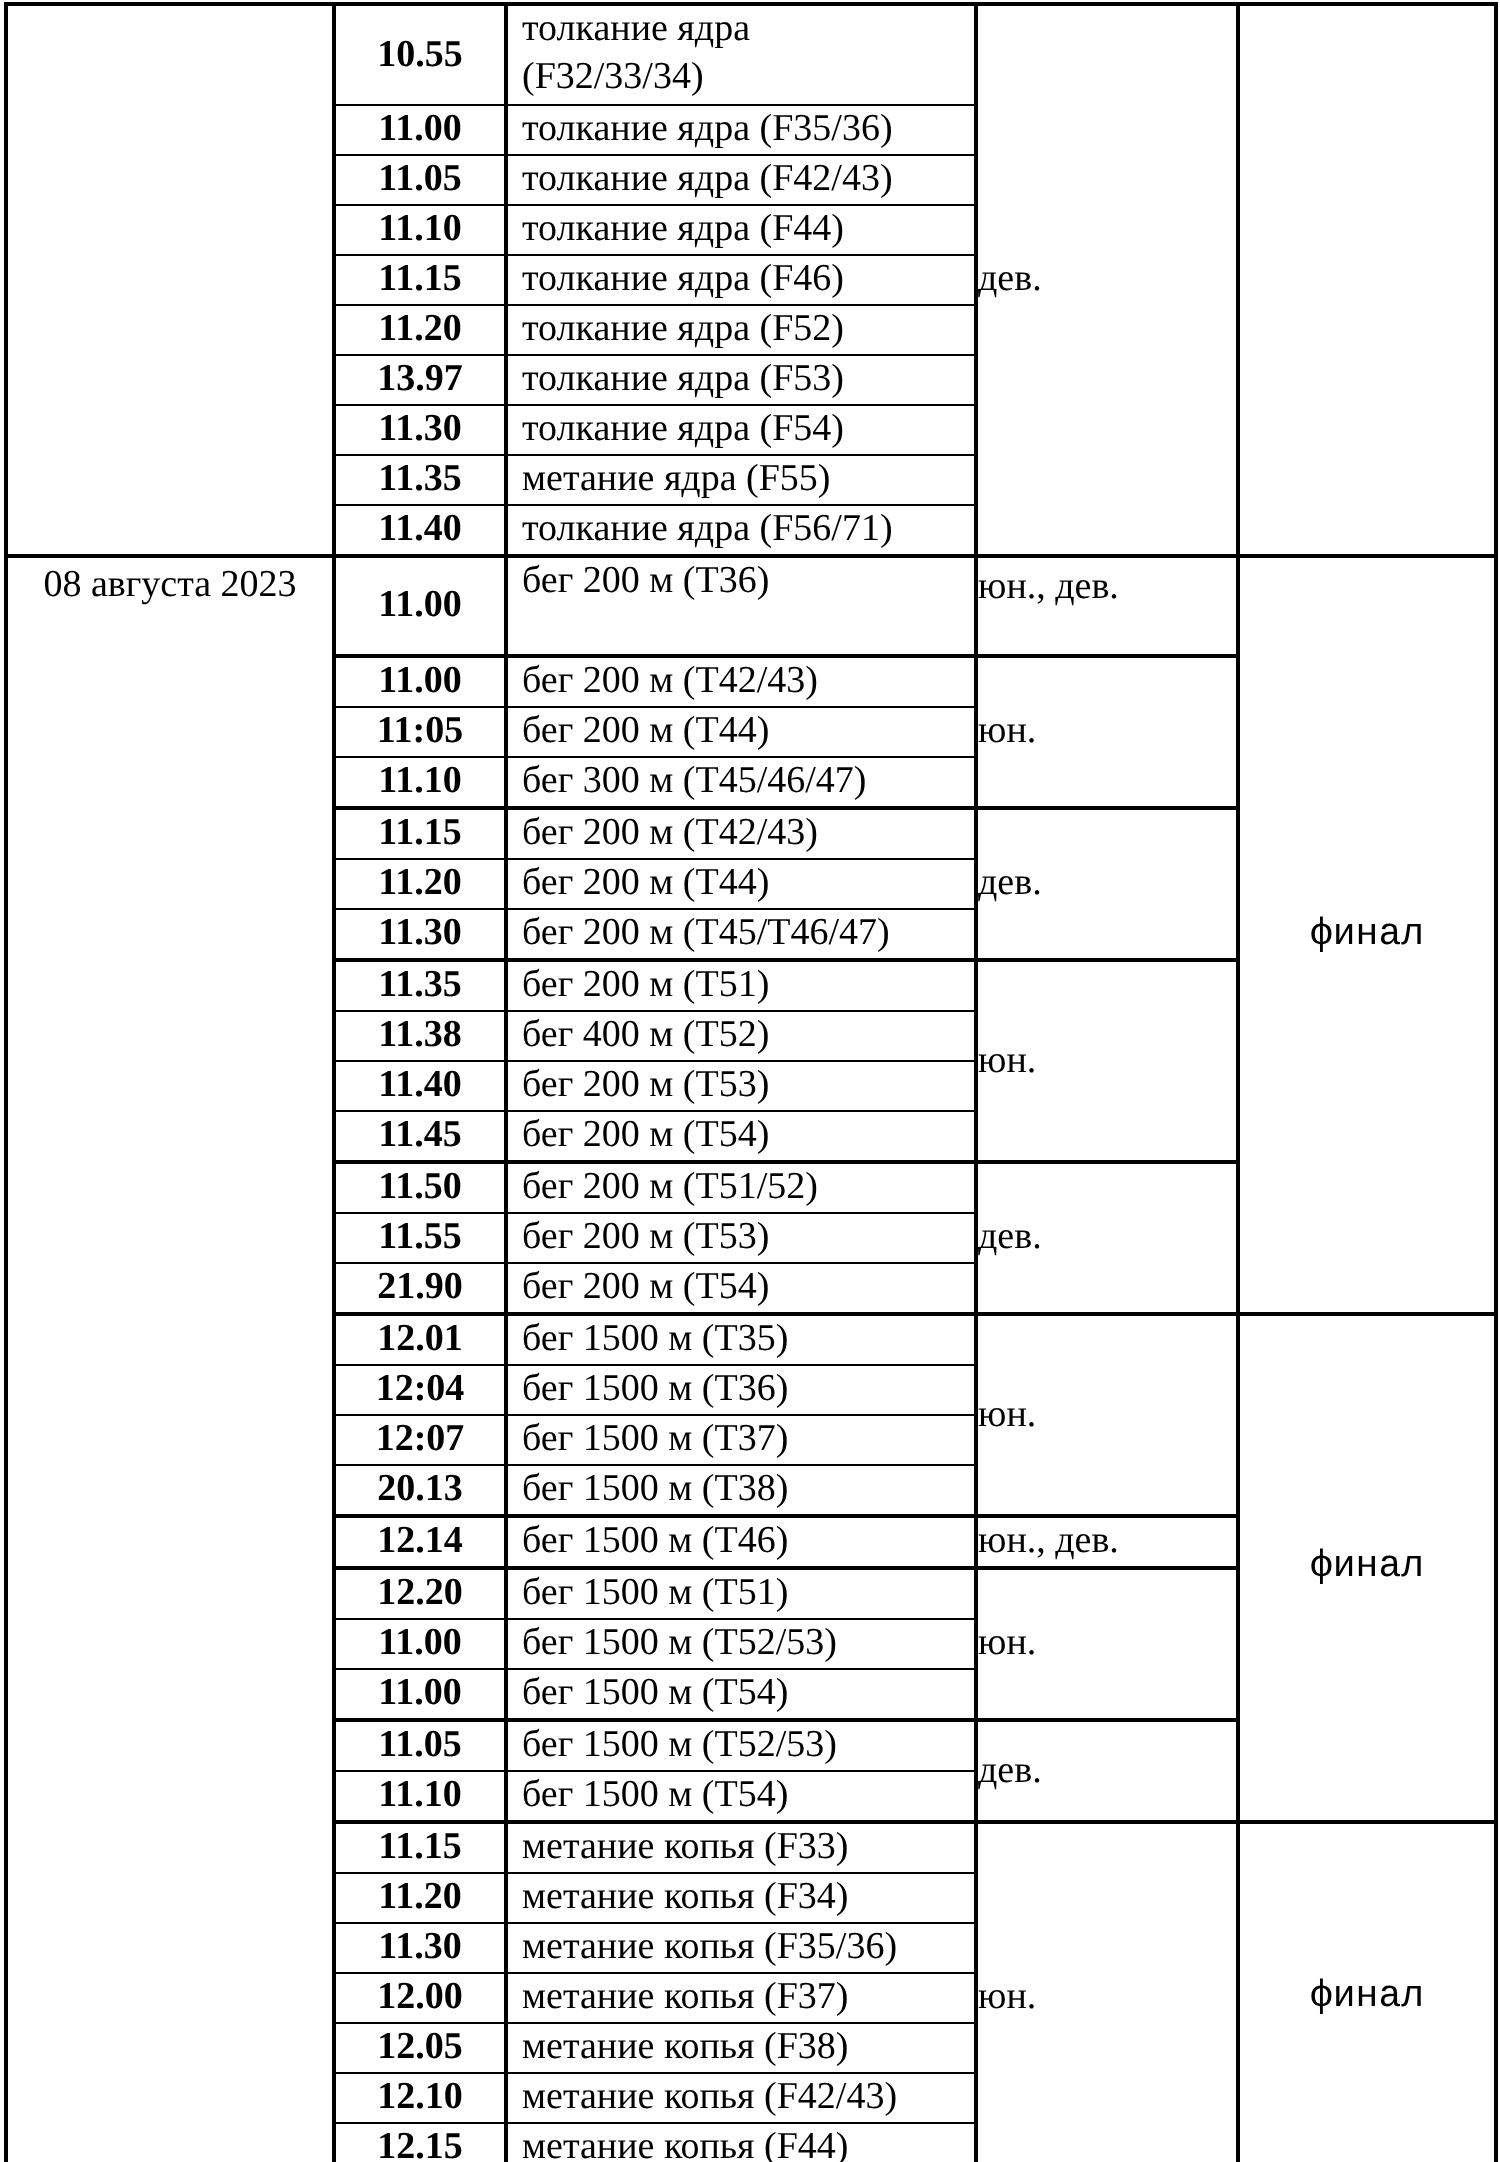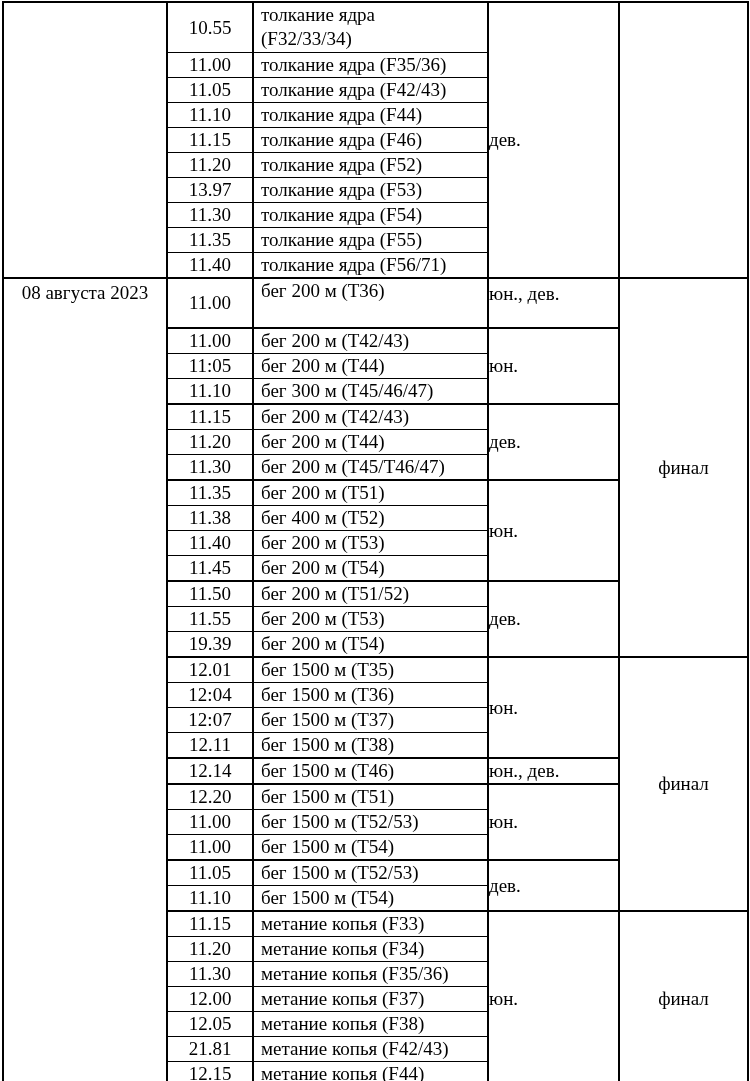--- a/index.html
+++ b/index.html
@@ -35,20 +35,21 @@
   td.date{
     text-align:center;
     vertical-align:top;
     padding-top:3px;
     line-height:22px;
   }
   td.time{
     text-align:center;
     vertical-align:middle;
     line-height:23px;
+    font-weight:bold;
   }
   td.event{
     text-align:left;
     vertical-align:top;
     padding:0 7px;
     line-height:24px;
     white-space:pre-line;
   }
   td.cat{
     text-align:left;
@@ -56,20 +57,21 @@
     line-height:23px;
   }
   td.cat.cat-top{
     vertical-align:top;
     padding-top:3px;
   }
   td.stage{
     text-align:center;
     vertical-align:middle;
     line-height:23px;
+    font-family:Liberation Mono, monospace;
   }
 </style>
 </head>
 <body>
 
 <div>
   <table class="schedule">
     <colgroup>
       <col style="width:164px">
       <col style="width:86px">
@@ -109,21 +111,21 @@
         <tr>
           <td class="time">13.97</td>
           <td class="event">толкание ядра (F53)</td>
         </tr>
         <tr>
           <td class="time">11.30</td>
           <td class="event">толкание ядра (F54)</td>
         </tr>
         <tr>
           <td class="time">11.35</td>
-          <td class="event">толкание ядра (F55)</td>
+          <td class="event">метание ядра (F55)</td>
         </tr>
         <tr>
           <td class="time">11.40</td>
           <td class="event">толкание ядра (F56/71)</td>
         </tr>
         <tr class="tall group-start">
           <td class="date" rowspan="31">08 августа 2023</td>
           <td class="time">11.00</td>
           <td class="event">бег 200 м (Т36)</td>
           <td class="cat cat-top">юн., дев.</td>
@@ -175,39 +177,39 @@
         <tr class="group-start">
           <td class="time">11.50</td>
           <td class="event">бег 200 м (Т51/52)</td>
           <td class="cat" rowspan="3">дев.</td>
         </tr>
         <tr>
           <td class="time">11.55</td>
           <td class="event">бег 200 м (Т53)</td>
         </tr>
         <tr>
-          <td class="time">19.39</td>
+          <td class="time">21.90</td>
           <td class="event">бег 200 м (Т54)</td>
         </tr>
         <tr class="group-start">
           <td class="time">12.01</td>
           <td class="event">бег 1500 м (Т35)</td>
           <td class="cat" rowspan="4">юн.</td>
           <td class="stage" rowspan="10">финал</td>
         </tr>
         <tr>
           <td class="time">12:04</td>
           <td class="event">бег 1500 м (Т36)</td>
         </tr>
         <tr>
           <td class="time">12:07</td>
           <td class="event">бег 1500 м (Т37)</td>
         </tr>
         <tr>
-          <td class="time">12.11</td>
+          <td class="time">20.13</td>
           <td class="event">бег 1500 м (Т38)</td>
         </tr>
         <tr class="group-start">
           <td class="time">12.14</td>
           <td class="event">бег 1500 м (Т46)</td>
           <td class="cat">юн., дев.</td>
         </tr>
         <tr class="group-start">
           <td class="time">12.20</td>
           <td class="event">бег 1500 м (Т51)</td>
@@ -246,21 +248,21 @@
         </tr>
         <tr>
           <td class="time">12.00</td>
           <td class="event">метание копья (F37)</td>
         </tr>
         <tr>
           <td class="time">12.05</td>
           <td class="event">метание копья (F38)</td>
         </tr>
         <tr>
-          <td class="time">21.81</td>
+          <td class="time">12.10</td>
           <td class="event">метание копья (F42/43)</td>
         </tr>
         <tr>
           <td class="time">12.15</td>
           <td class="event">метание копья (F44)</td>
         </tr>
       </tbody>
   </table>
 </div>
 

